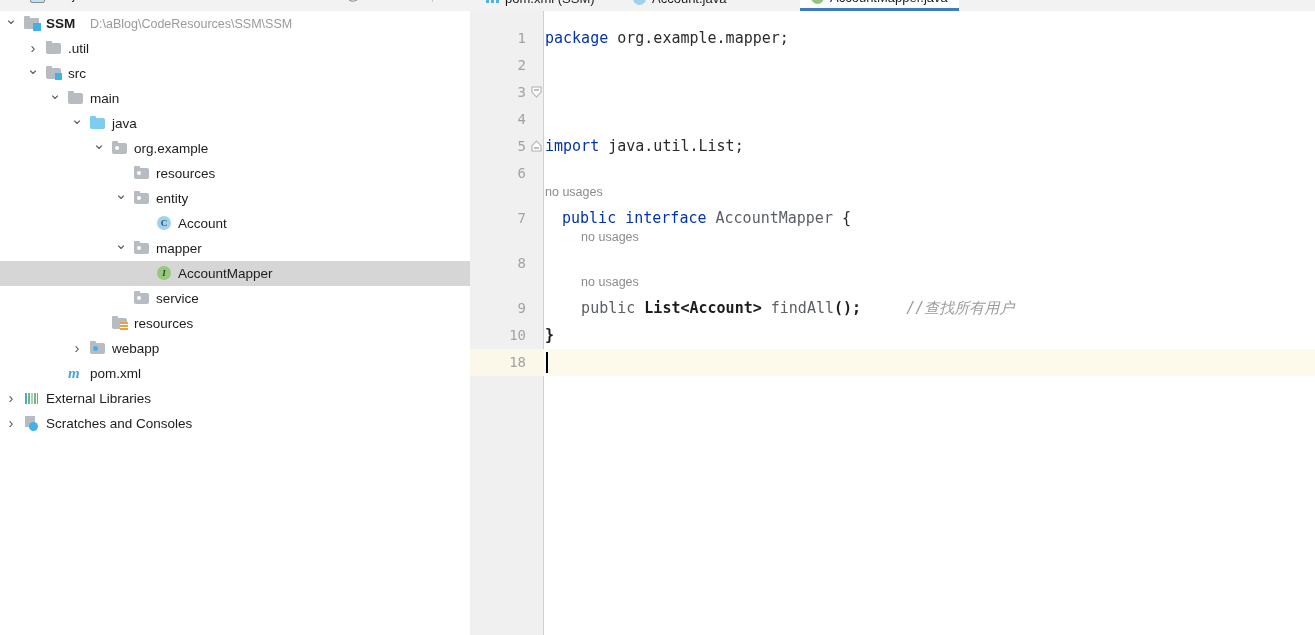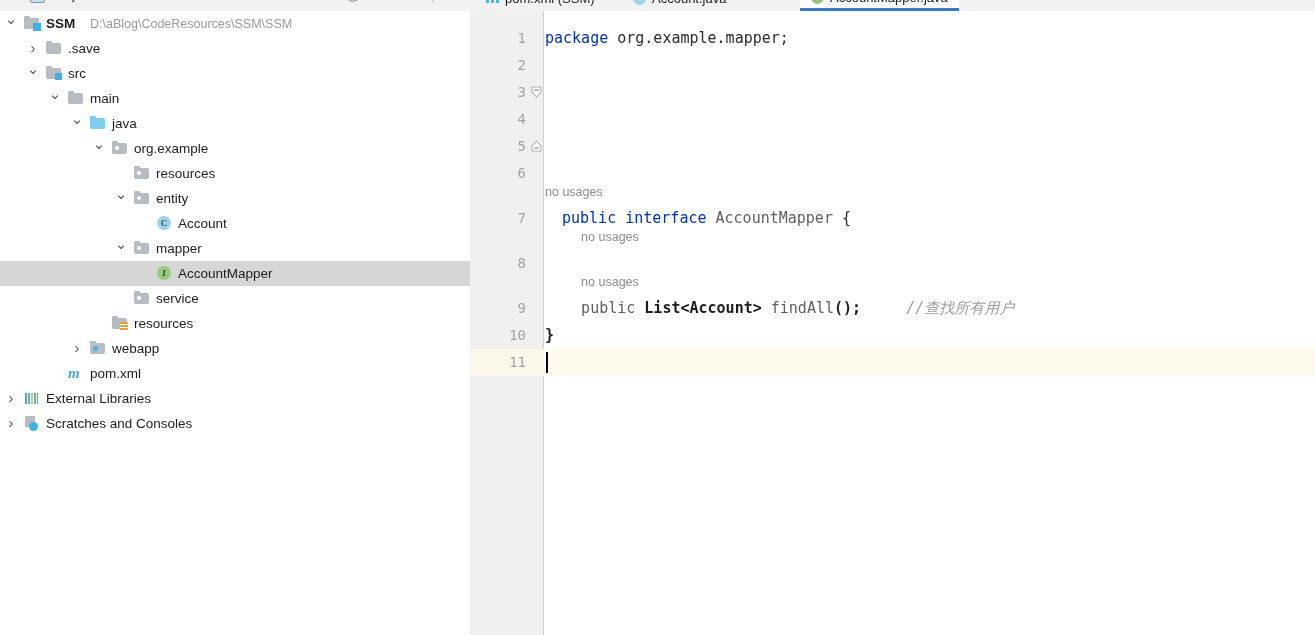--- a/index.html
+++ b/index.html
@@ -413,21 +413,21 @@
           <span class="twist open" style="left: 4px;"></span>
           <span class="ic-root ticon" style="left: 24px; top: 4px; position: absolute;">
             <span class="ic-root-badge"></span>
           </span>
           <span class="tlabel bold" style="left: 46px;">SSM</span>
           <span class="tpath" style="position: absolute; left: 90px;">D:\aBlog\CodeResources\SSM\SSM</span>
         </div>
         <div class="trow" style="top: 25px; position: absolute; left: 0px; width: 470px;">
           <span class="twist closed" style="left: 26px;"></span>
           <span class="ic-folder ticon" style="left: 46px; top: 4px; position: absolute;"></span>
-          <span class="tlabel" style="left: 68px;">.save</span>
+          <span class="tlabel" style="left: 68px;">.util</span>
         </div>
         <div class="trow" style="top: 50px; position: absolute; left: 0px; width: 470px;">
           <span class="twist open" style="left: 26px;"></span>
           <span class="ic-folder-src ticon" style="left: 46px; top: 4px; position: absolute;">
             <span class="ic-src-badge"></span>
           </span>
           <span class="tlabel" style="left: 68px;">src</span>
         </div>
         <div class="trow" style="top: 75px; position: absolute; left: 0px; width: 470px;">
           <span class="twist open" style="left: 48px;"></span>
@@ -534,24 +534,25 @@
             <path d="M6.5 1 L11 6 V11 H2 V6 Z" fill="#fff" stroke="#b0b0b0" stroke-width="1.1"></path>
             <line x1="4" y1="8" x2="9" y2="8" stroke="#8a8a8a" stroke-width="1.1"></line>
           </svg>
         </div>
         <div class="lineno" style="top: 149px; left: 0px;">6</div>
         <div class="lineno" style="top: 194px; left: 0px;">7</div>
         <div class="lineno" style="top: 239px; left: 0px;">8</div>
         <div class="lineno" style="top: 284px; left: 0px;">9</div>
         <div class="lineno" style="top: 311px; left: 0px;">10</div>
         <div class="curline-gut" style="top: 338px;"></div>
-        <div class="lineno" style="top: 338px; left: 0px;">11</div>
+        <div class="lineno" style="top: 338px; left: 0px;">18</div>
       </div>
     <div class="code-area" id="codearea">
         <div class="line" style="top: 14px; left: 0px;"><span class="k">package</span><span class="pl"> org.example.mapper;</span></div>
+        <div class="line" style="top: 122px; left: 0px;"><span class="k">import</span><span class="pl"> java.util.List;</span></div>
         <div class="inlay" style="top: 166px; left: 0px;">no usages</div>
         <div class="line" style="top: 194px; left: 17px;"><span class="k">public</span><span class="pl"> </span><span class="k">interface</span><span class="pl"> </span><span class="id">AccountMapper</span><span class="pl"> {</span></div>
         <div class="inlay" style="top: 211px; left: 36.12px;">no usages</div>
         <div class="inlay" style="top: 256px; left: 36.12px;">no usages</div>
         <div class="line" style="top: 284px; left: 36.12px;"><span class="id">public</span><span class="pl"> </span><span class="ty">List&lt;Account&gt;</span><span class="pl"> </span><span class="id">findAll</span><span class="ty">();</span><span class="pl">     </span><span class="cm">//查找所有用户</span></div>
         <div class="line" style="top: 311px; left: 0px;"><span class="ty">}</span></div>
         <div class="curline-code" style="top: 338px; left: 0px;"></div>
         <div class="caret" style="top: 341px; left: 1px;"></div>
       </div>
   </div>

